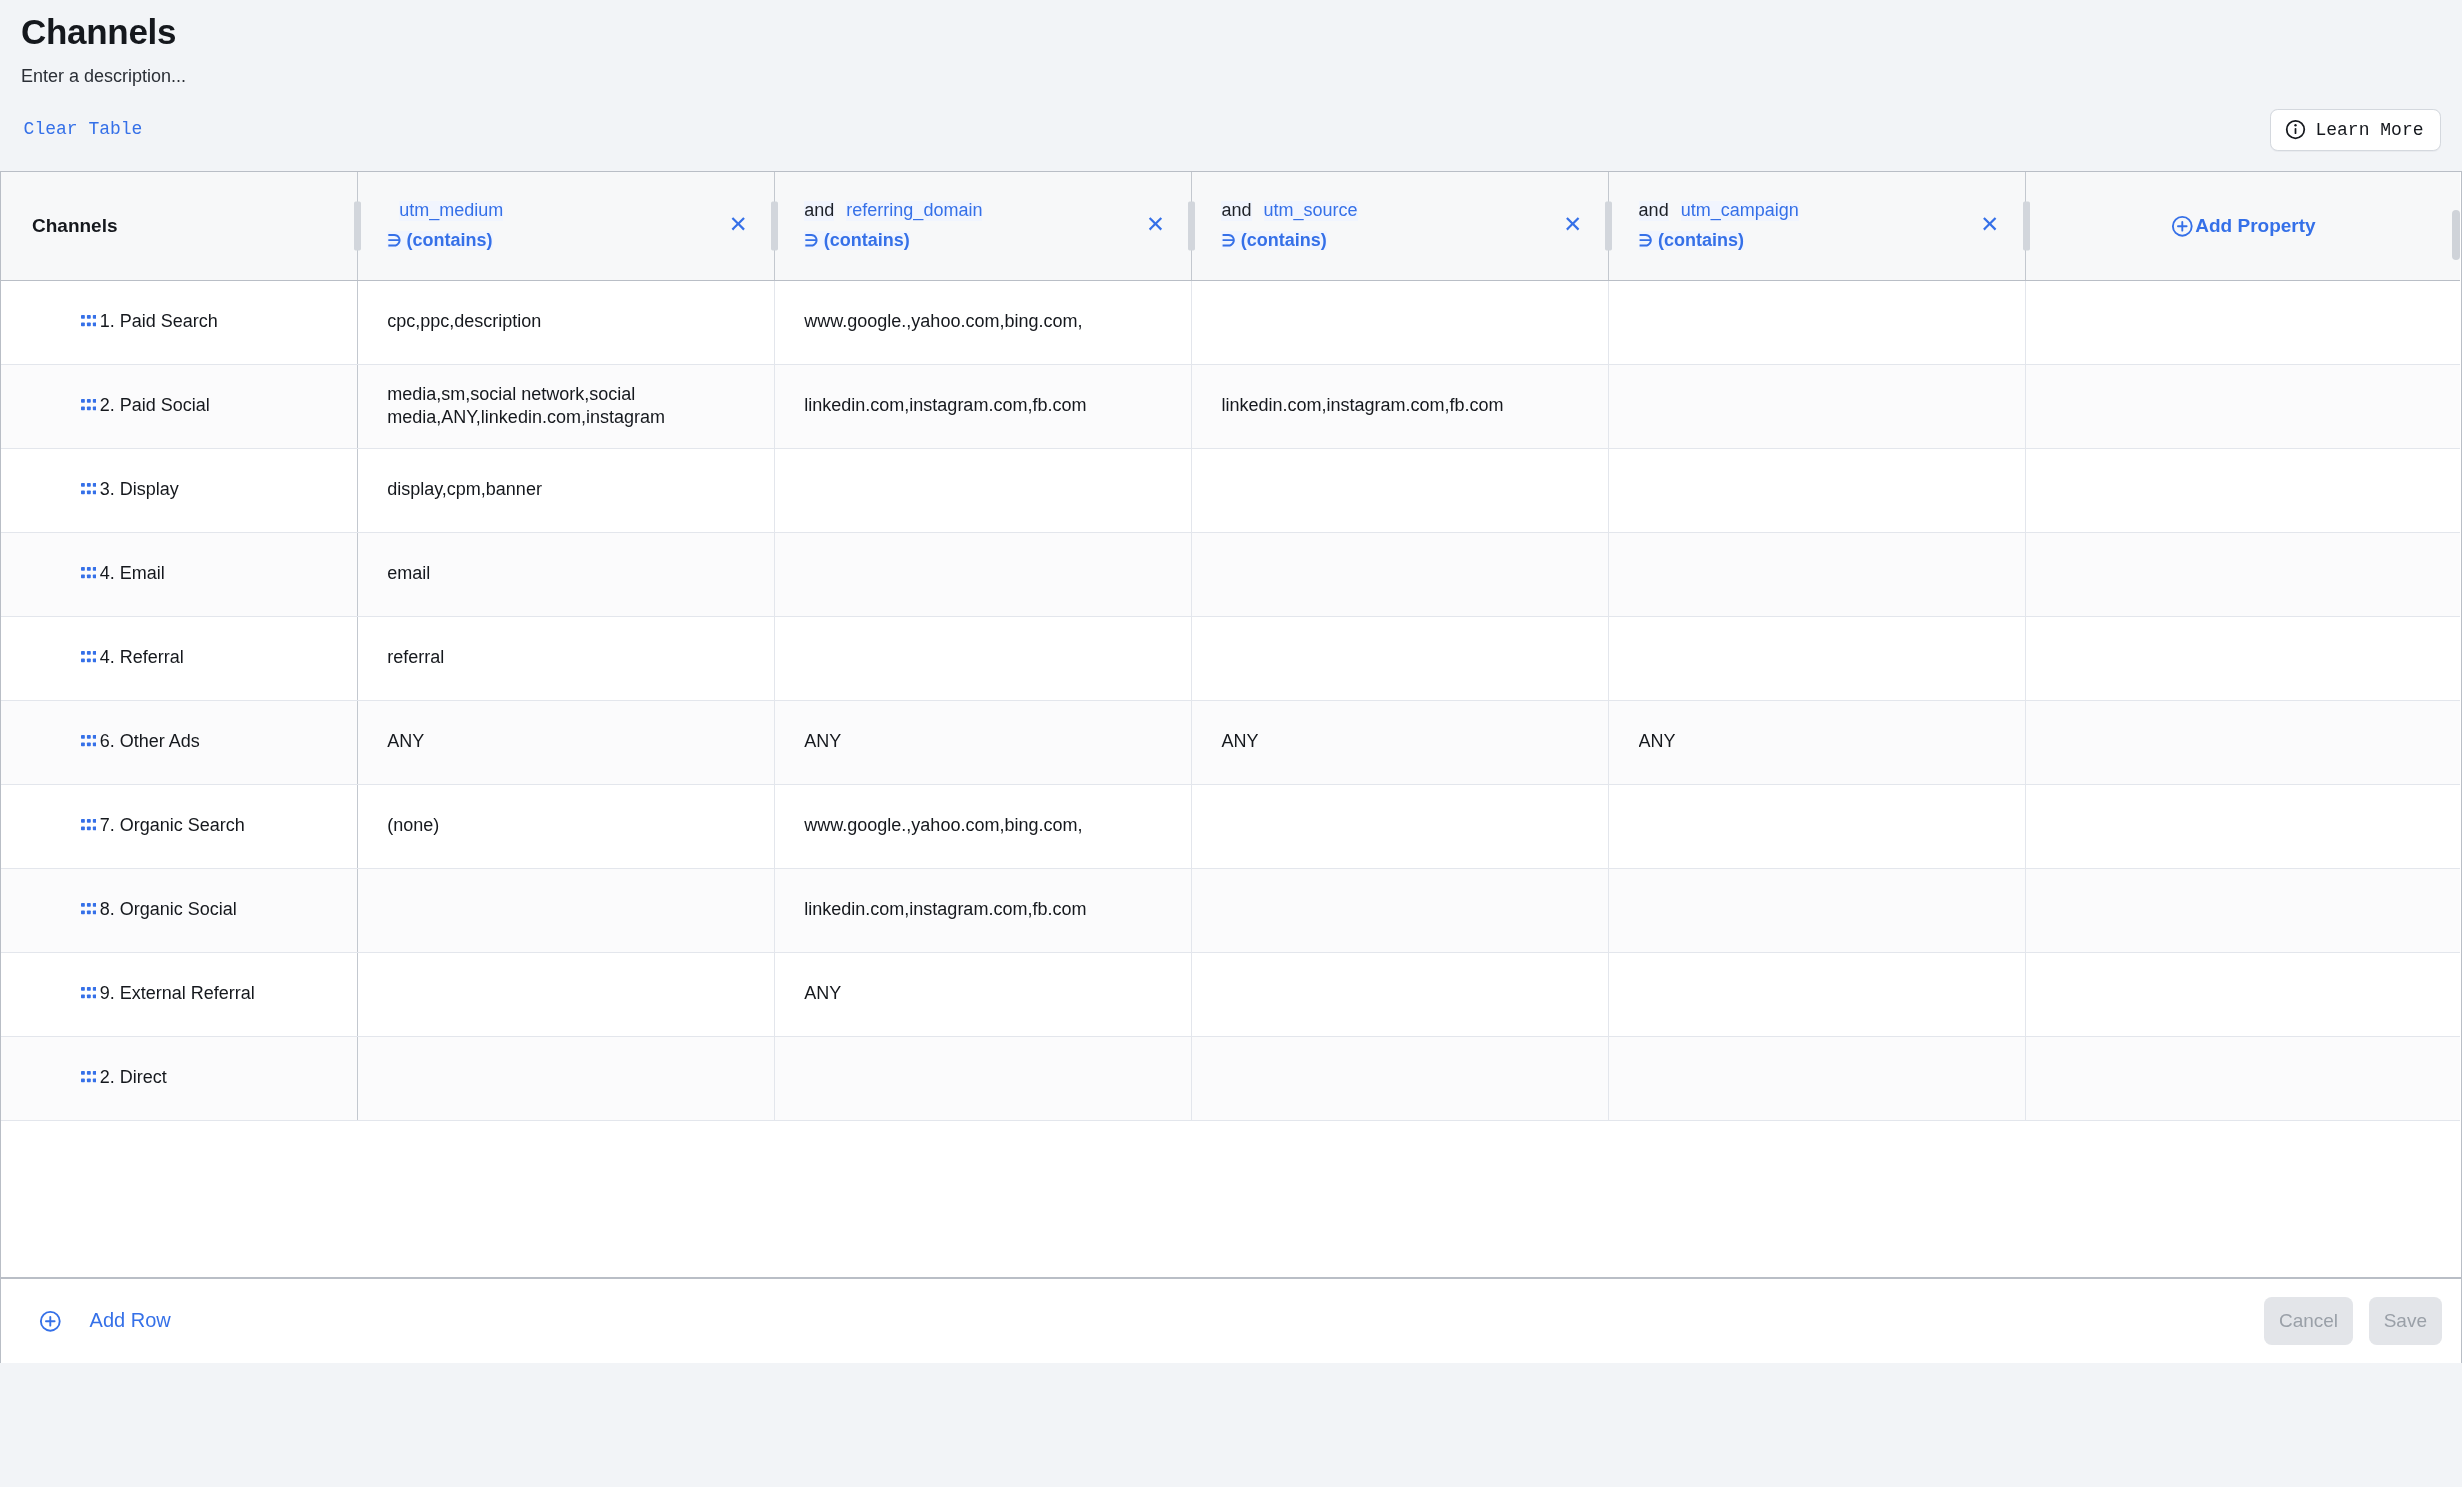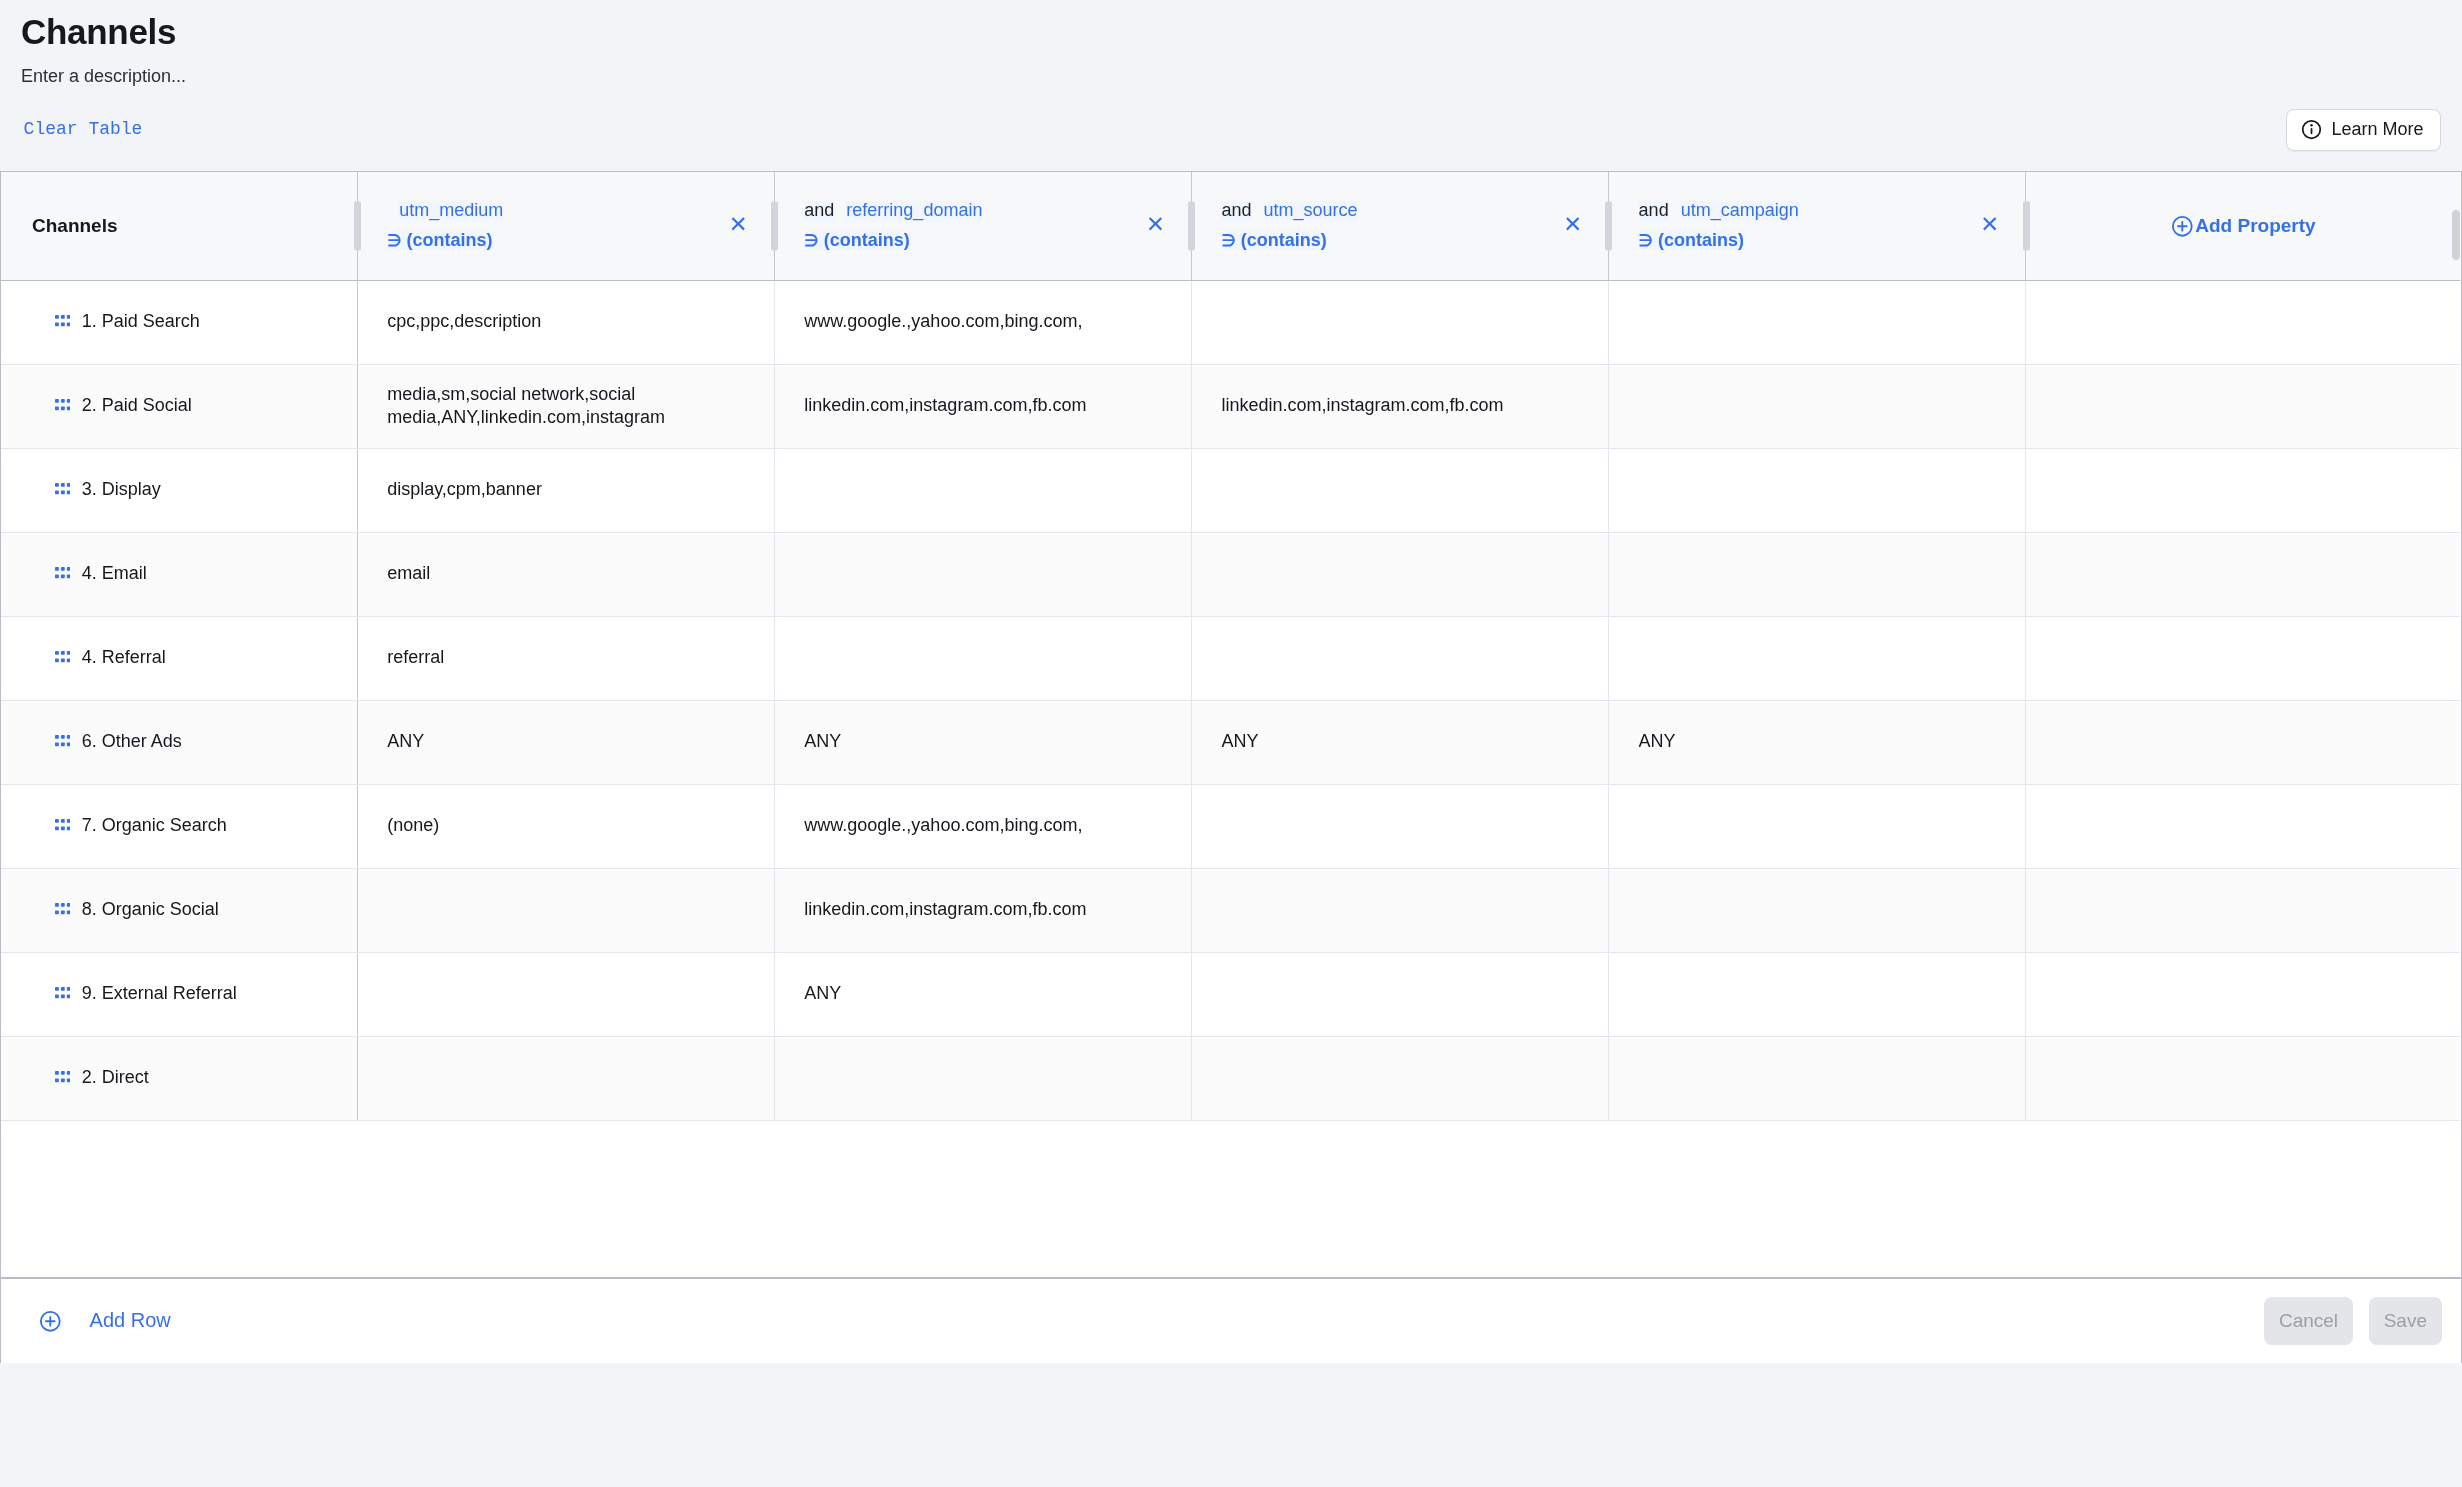--- a/index.html
+++ b/index.html
@@ -55,20 +55,21 @@
     align-items: center;
     gap: 9.6px;
     background: #ffffff;
     border: 0.9px solid #d4d8de;
     border-radius: 7.8px;
     padding: 9.6px 16.5px 9.6px 14px;
     font-size: 18px;
     color: #15181d;
     cursor: pointer;
     box-shadow: 0 0.9px 0.9px rgba(16,24,40,0.04);
+    font-family: Liberation Mono, monospace;
   }
 
   .info-icon { display: block; width: 21px; height: 21px; }
 
   
   .table-wrap {
     margin: 0 0 0 0;
     width: 2462px;
     background: #ffffff;
     border-top: 1.7px solid #b9bec6;
@@ -219,22 +220,22 @@
   tbody td:last-child { border-right: none; }
 
   td.cell-name {
     border-right: 1.7px solid #c3c8cf;
     padding-left: 0;
   }
 
   .row-name-inner {
     display: flex;
     align-items: center;
-    gap: 12px;
-    padding-left: 54px;
+    gap: 4px;
+    padding-left: 80px;
   }
 
   .drag-handle {
     display: block;
     width: 14.8px;
     height: 14.8px;
     flex: 0 0 auto;
     cursor: grab;
   }
 

